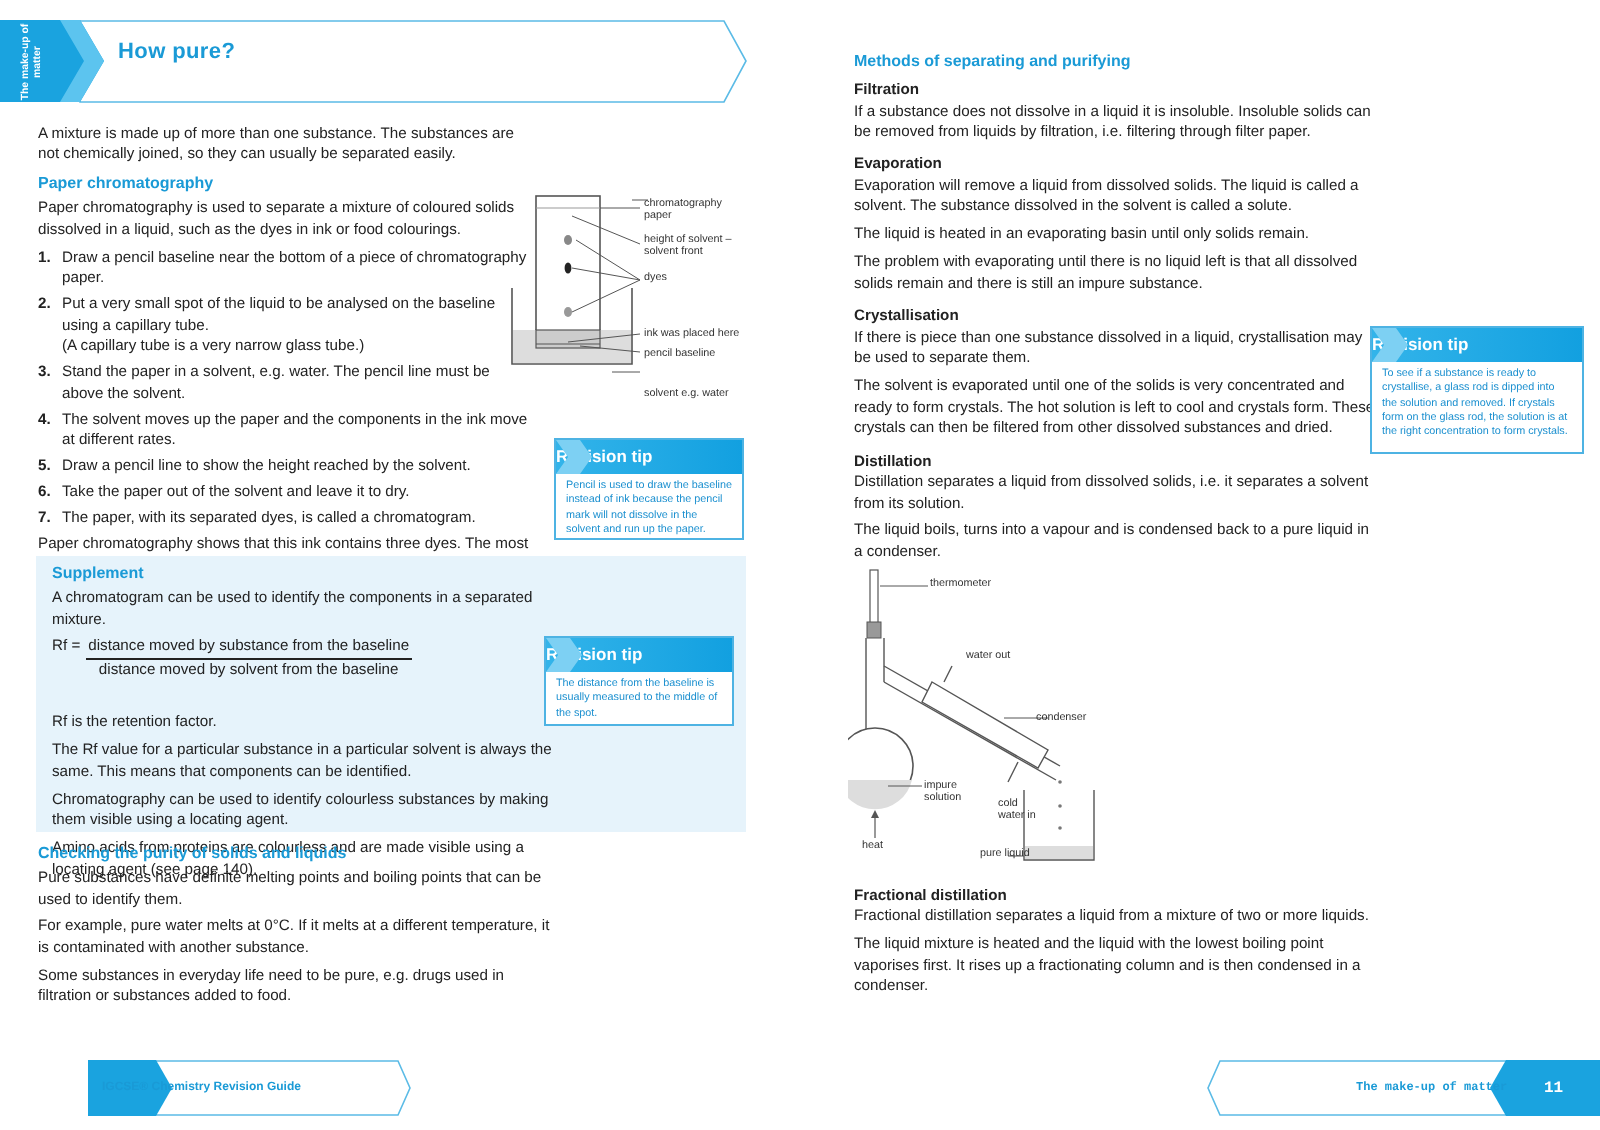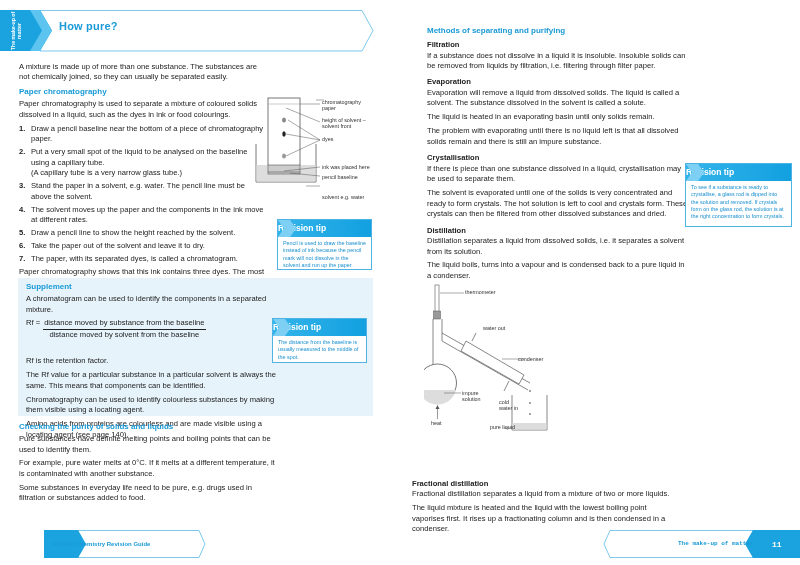--- a/index.html
+++ b/index.html
@@ -216,21 +216,21 @@
     <line x1="80" y1="145" x2="88" y2="145" stroke="#555" stroke-width="0.5"></line>
   </svg>
   <div class="diagram-label" style="left:65px; top:289px;">thermometer</div>
   <div class="diagram-label" style="left:83px; top:325px;">water out</div>
   <div class="diagram-label" style="left:118px; top:356px;">condenser</div>
   <div class="diagram-label" style="left:62px; top:390px;"><span style="display:inline-block; width:24px; white-space:normal;">impure solution</span></div>
   <div class="diagram-label" style="left:99px; top:399px;"><span style="display:inline-block; width:24px; white-space:normal;">cold water in</span></div>
   <div class="diagram-label" style="left:31px; top:420px;">heat</div>
   <div class="diagram-label" style="left:90px; top:424px;">pure liquid</div>
 
-  <div class="text" style="left:12px; top:443px; width:260px;margin-top:36px;">
+  <div class="text" style="left:27px; top:443px; width:260px;">
     <div class="h-black">Fractional distillation</div>
     <p><b>Fractional distillation</b><span> separates a liquid from a mixture of two or more liquids.</span></p>
     <p>The liquid mixture is heated and the liquid with the lowest boiling point vaporises first. It rises up a fractionating column and is then condensed in a condenser.</p>
   </div>
 
   <div class="footer-right" style="left:203px;">
     <svg width="197" height="28" viewBox="0 0 197 28">
       <polygon points="7,0.5 150,0.5 150,27.5 7,27.5 1,14" fill="#fff" stroke="#5bbbe6" stroke-width="0.8"></polygon>
       <polygon points="150,0 197,0 197,28 150,28 142,14" fill="#1aa3df"></polygon>
     </svg>

